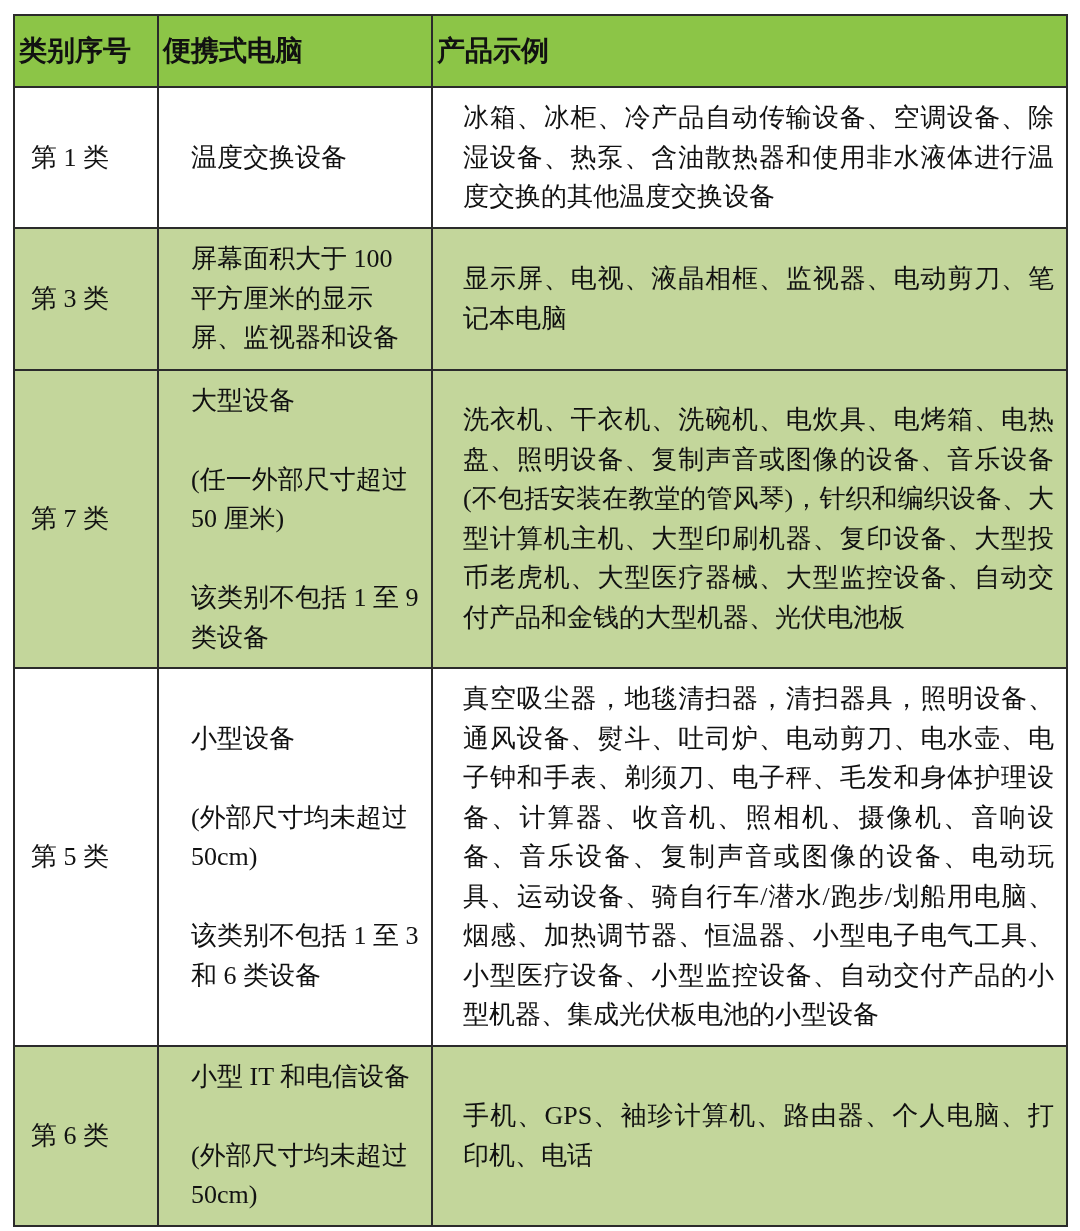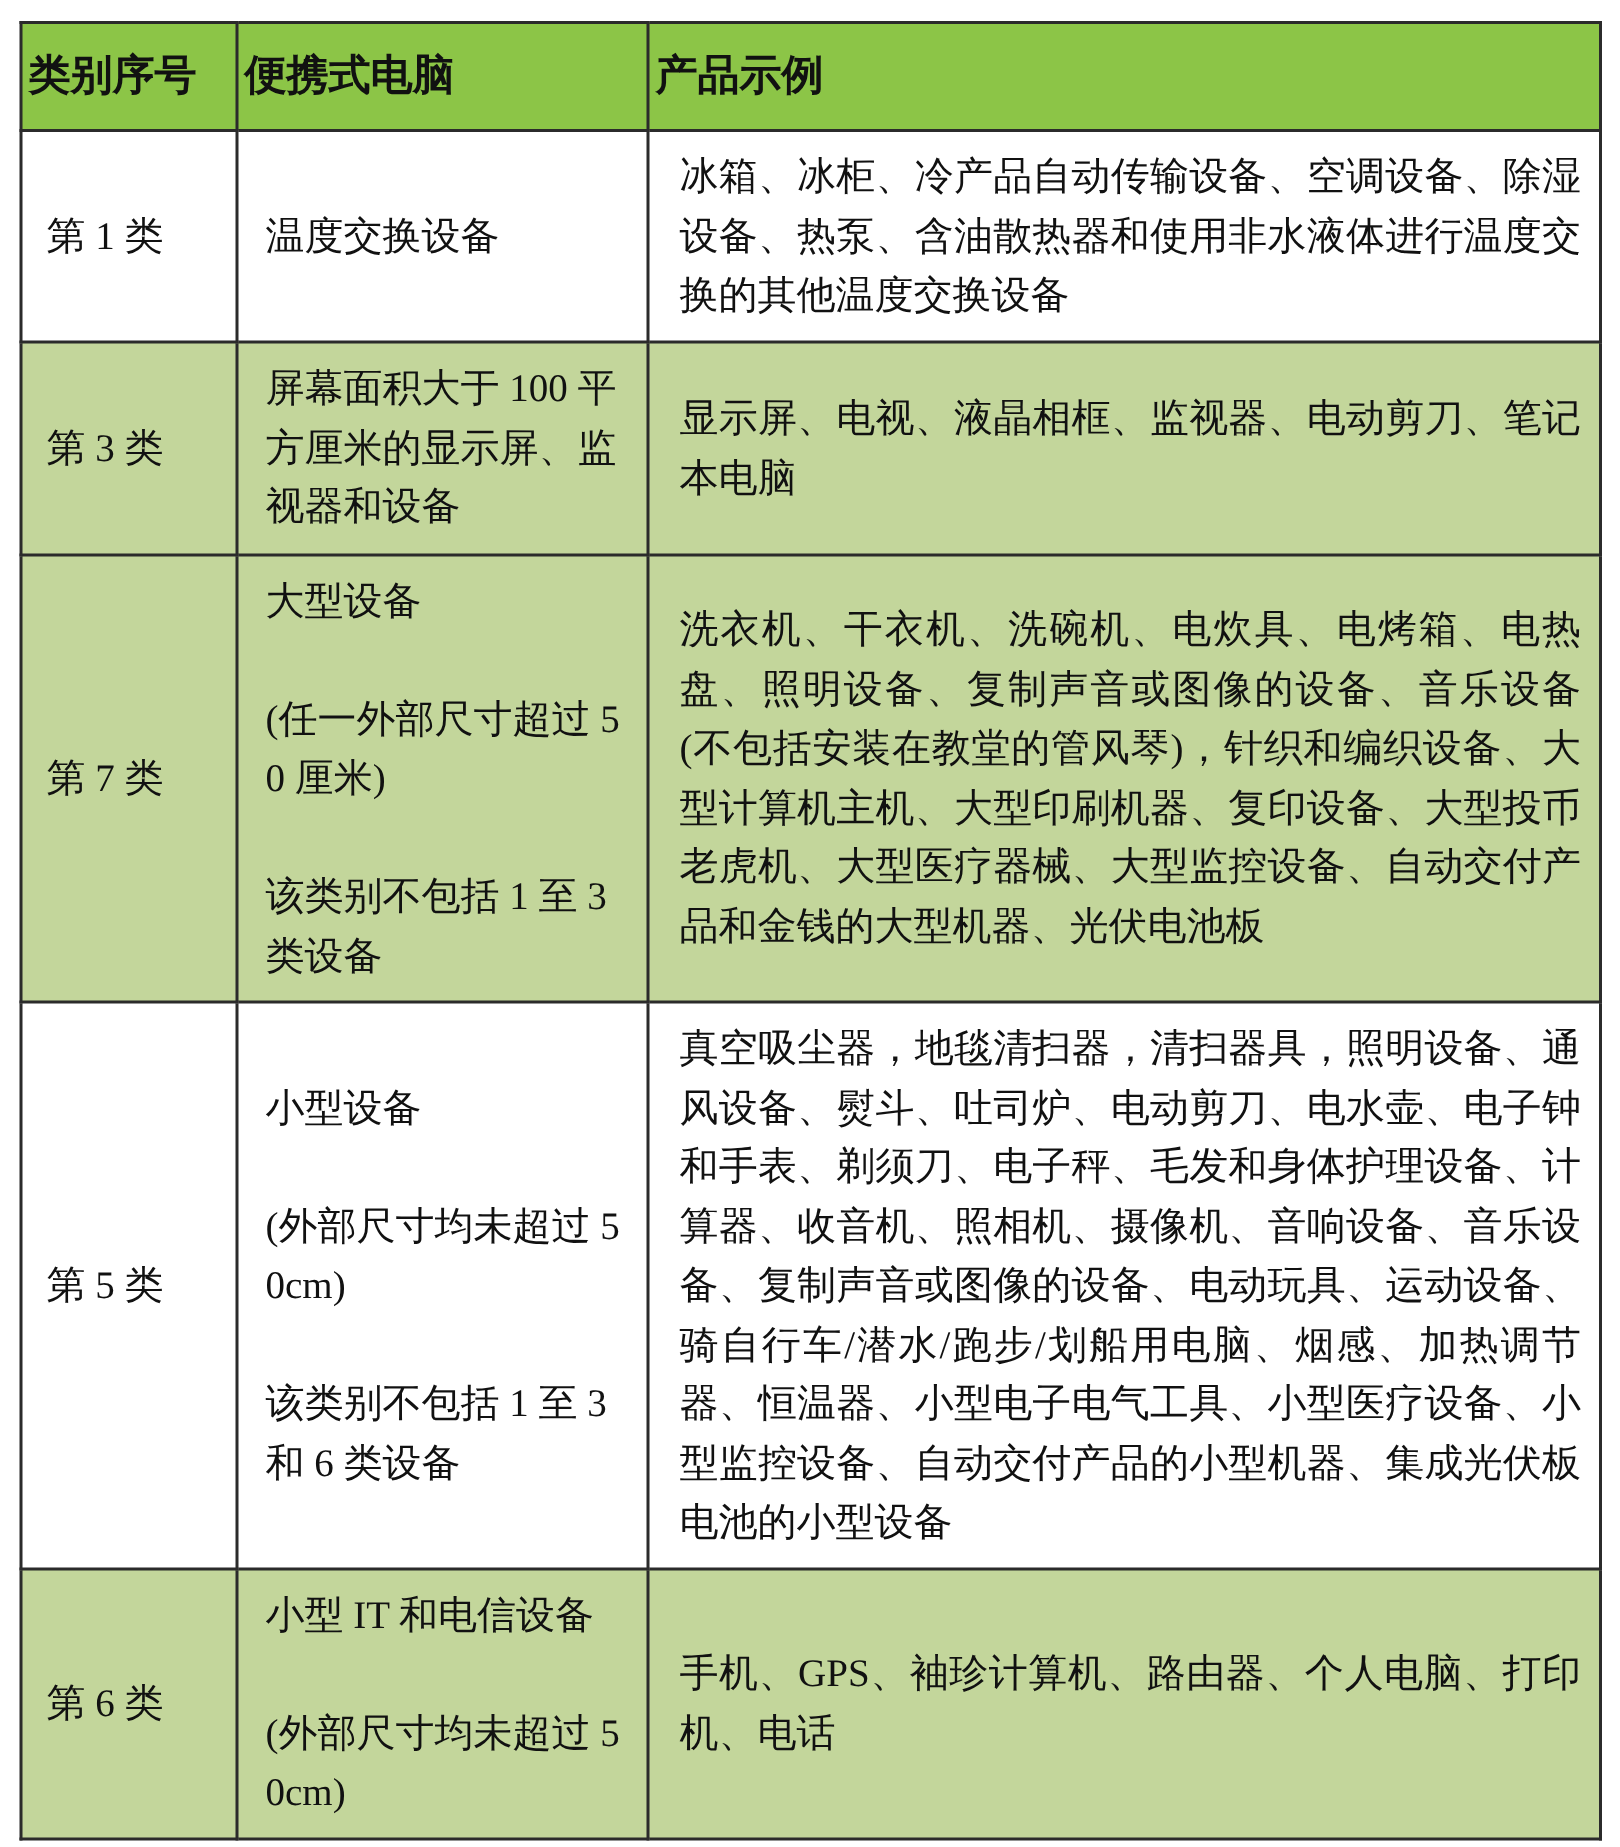--- a/index.html
+++ b/index.html
@@ -44,26 +44,26 @@
   }
   tr.row-green td { background: #c3d69b; }
   tr.row-white td { background: #ffffff; }
   td.cell-id {
     padding-left: 16px;
     white-space: nowrap;
     margin-left: 44px;
   }
   td.cell-name {
     white-space: pre-line;
-    padding-left: 18px;
+    padding-left: 32px;
     padding-right: 10px;
   }
   td.cell-examples {
     text-align: justify;
-    padding-left: 20px;
+    padding-left: 30px;
     padding-right: 12px;
   }
   tr.r1 { height: 140px; }
   tr.r2 { height: 142px; }
   tr.r3 { height: 100px; }
   tr.r4 { height: 264px; }
   tr.r5 { height: 322px; }
   tr.r6 { height: 160px; }
 </style>
 </head>
@@ -92,21 +92,21 @@
       <td class="cell-id">第 3 类</td>
       <td class="cell-name">屏幕面积大于 100 平方厘米的显示屏、监视器和设备</td>
       <td class="cell-examples">显示屏、电视、液晶相框、监视器、电动剪刀、笔记本电脑</td>
     </tr>
     <tr class="row-green r4">
       <td class="cell-id">第 7 类</td>
       <td class="cell-name">大型设备
 
 (任一外部尺寸超过 50 厘米)
 
-该类别不包括 1 至 3 类设备</td>
+该类别不包括 1 至 9 类设备</td>
       <td class="cell-examples">洗衣机、干衣机、洗碗机、电炊具、电烤箱、电热盘、照明设备、复制声音或图像的设备、音乐设备(不包括安装在教堂的管风琴)，针织和编织设备、大型计算机主机、大型印刷机器、复印设备、大型投币老虎机、大型医疗器械、大型监控设备、自动交付产品和金钱的大型机器、光伏电池板</td>
     </tr>
     <tr class="row-white r5">
       <td class="cell-id">第 5 类</td>
       <td class="cell-name">小型设备
 
 (外部尺寸均未超过 50cm)
 
 该类别不包括 1 至 3 和 6 类设备</td>
       <td class="cell-examples">真空吸尘器，地毯清扫器，清扫器具，照明设备、通风设备、熨斗、吐司炉、电动剪刀、电水壶、电子钟和手表、剃须刀、电子秤、毛发和身体护理设备、计算器、收音机、照相机、摄像机、音响设备、音乐设备、复制声音或图像的设备、电动玩具、运动设备、骑自行车/潜水/跑步/划船用电脑、烟感、加热调节器、恒温器、小型电子电气工具、小型医疗设备、小型监控设备、自动交付产品的小型机器、集成光伏板电池的小型设备</td>

